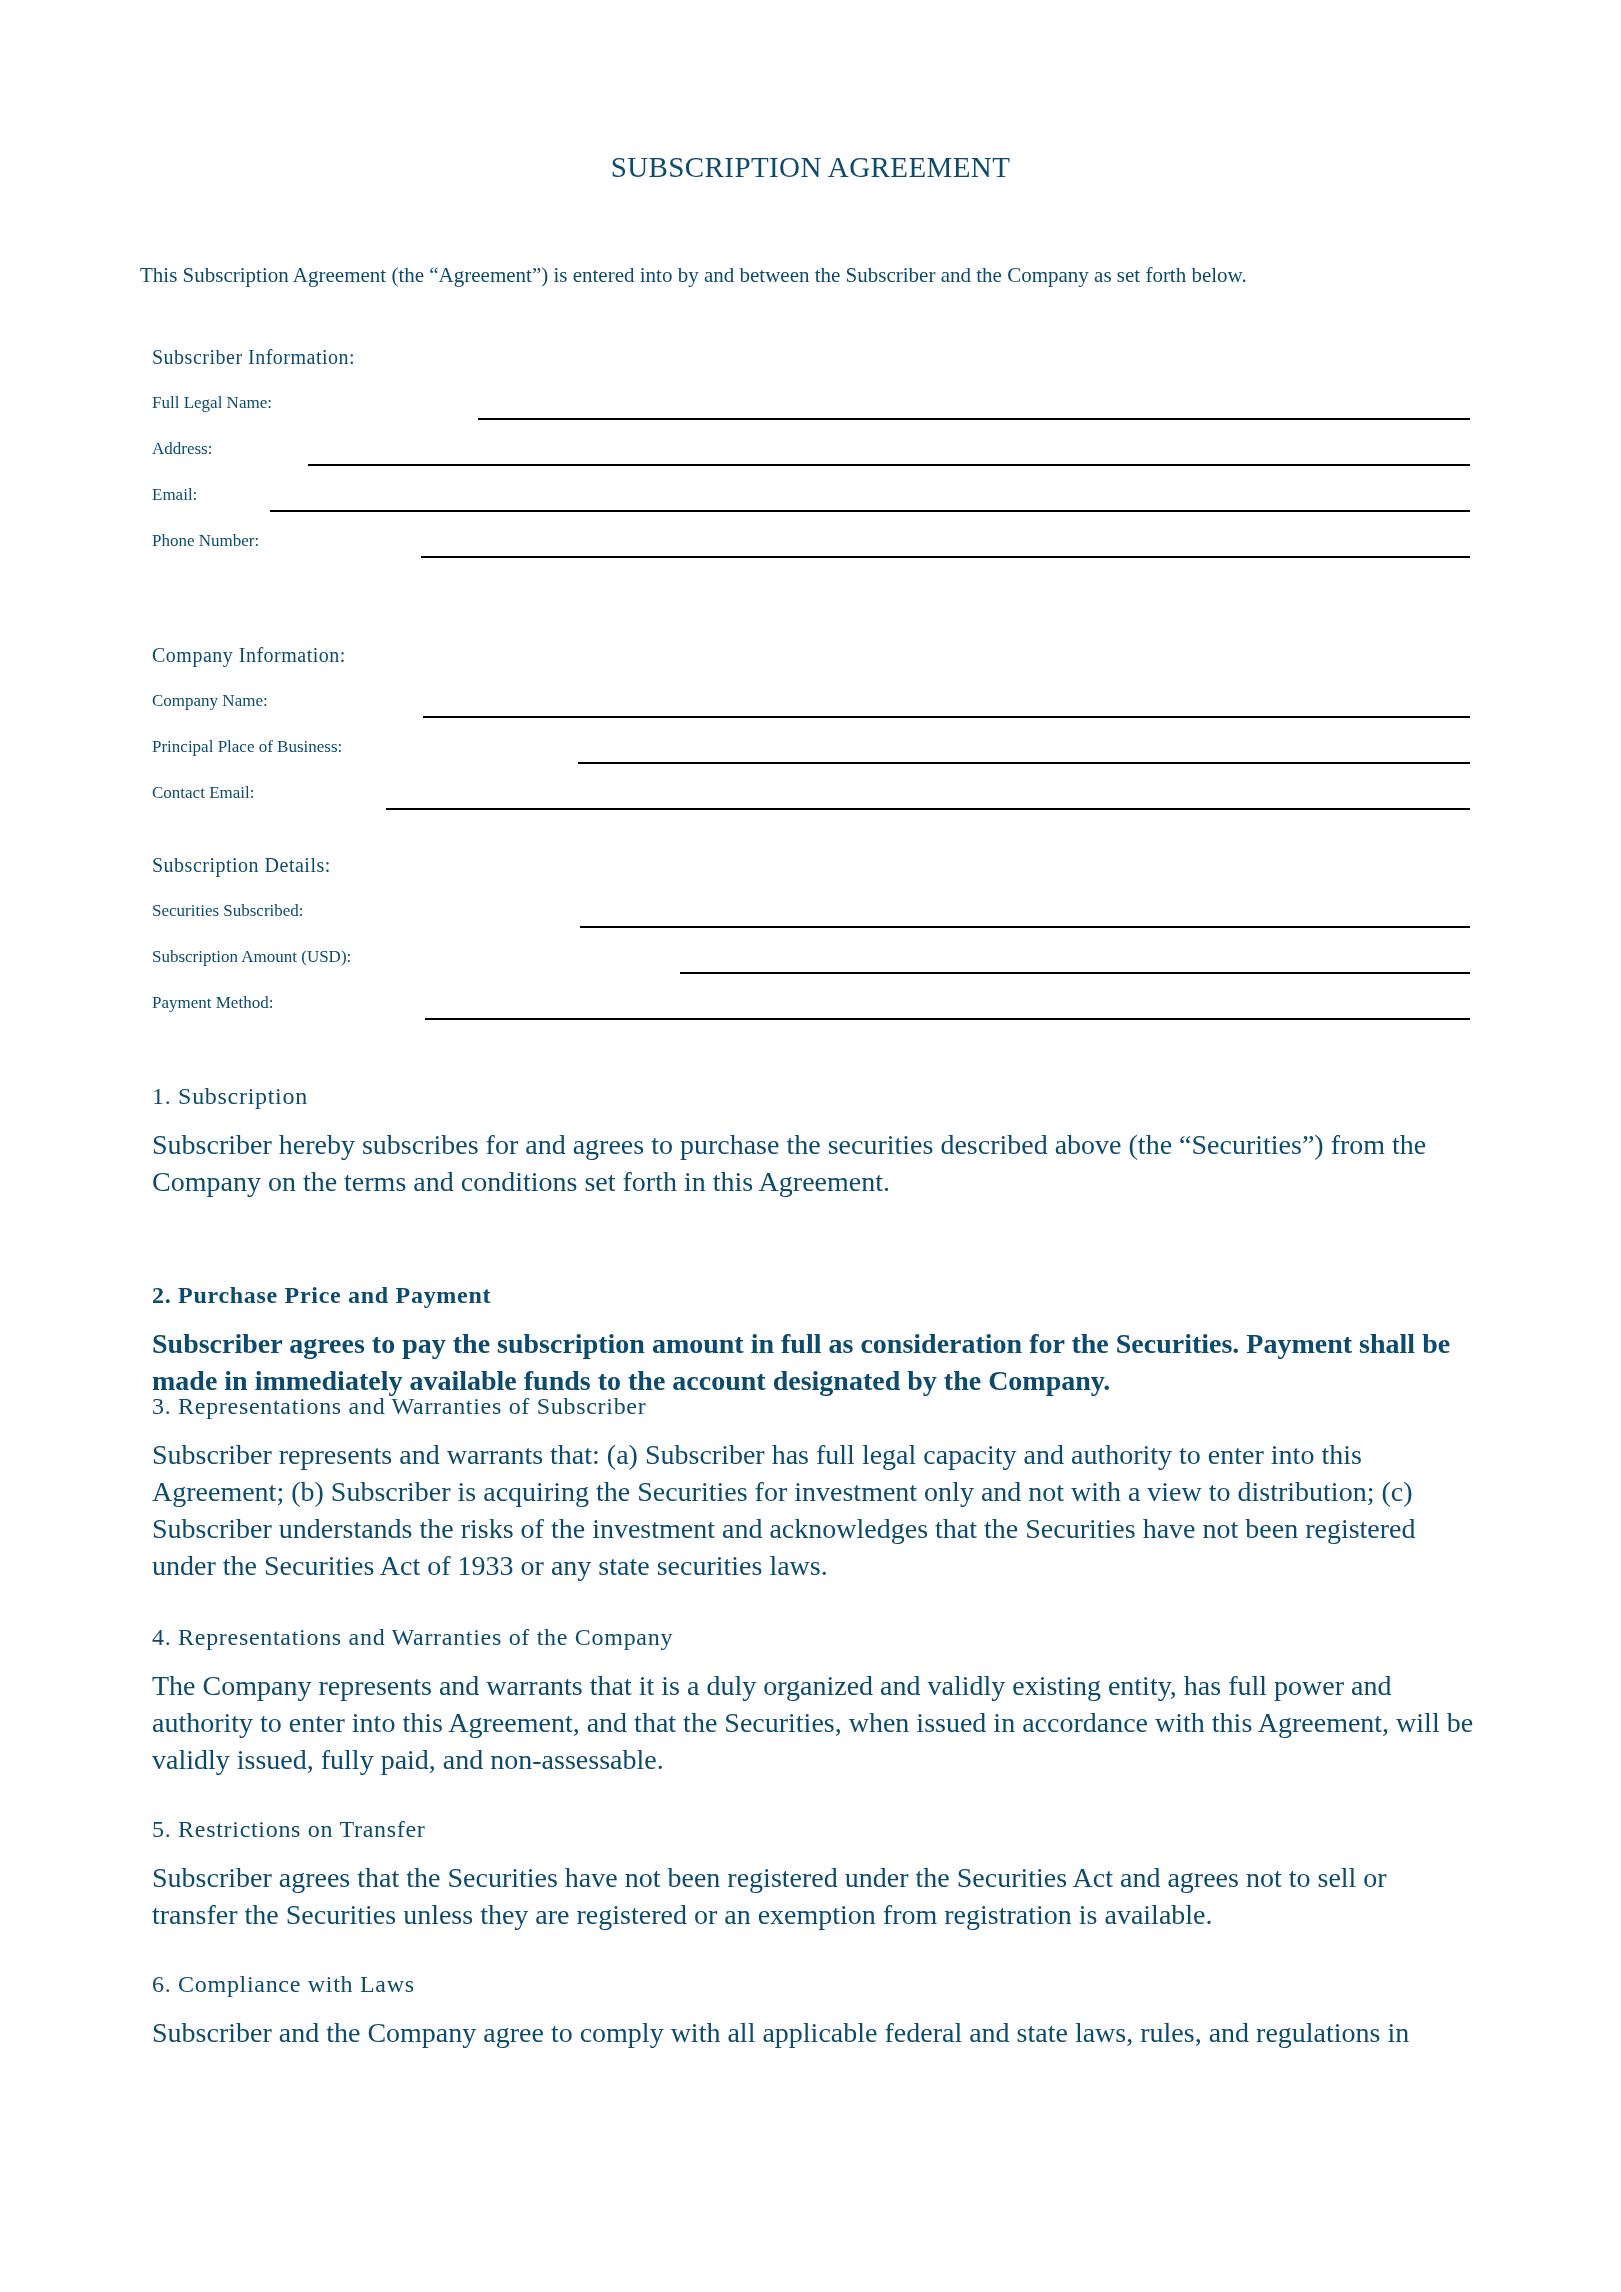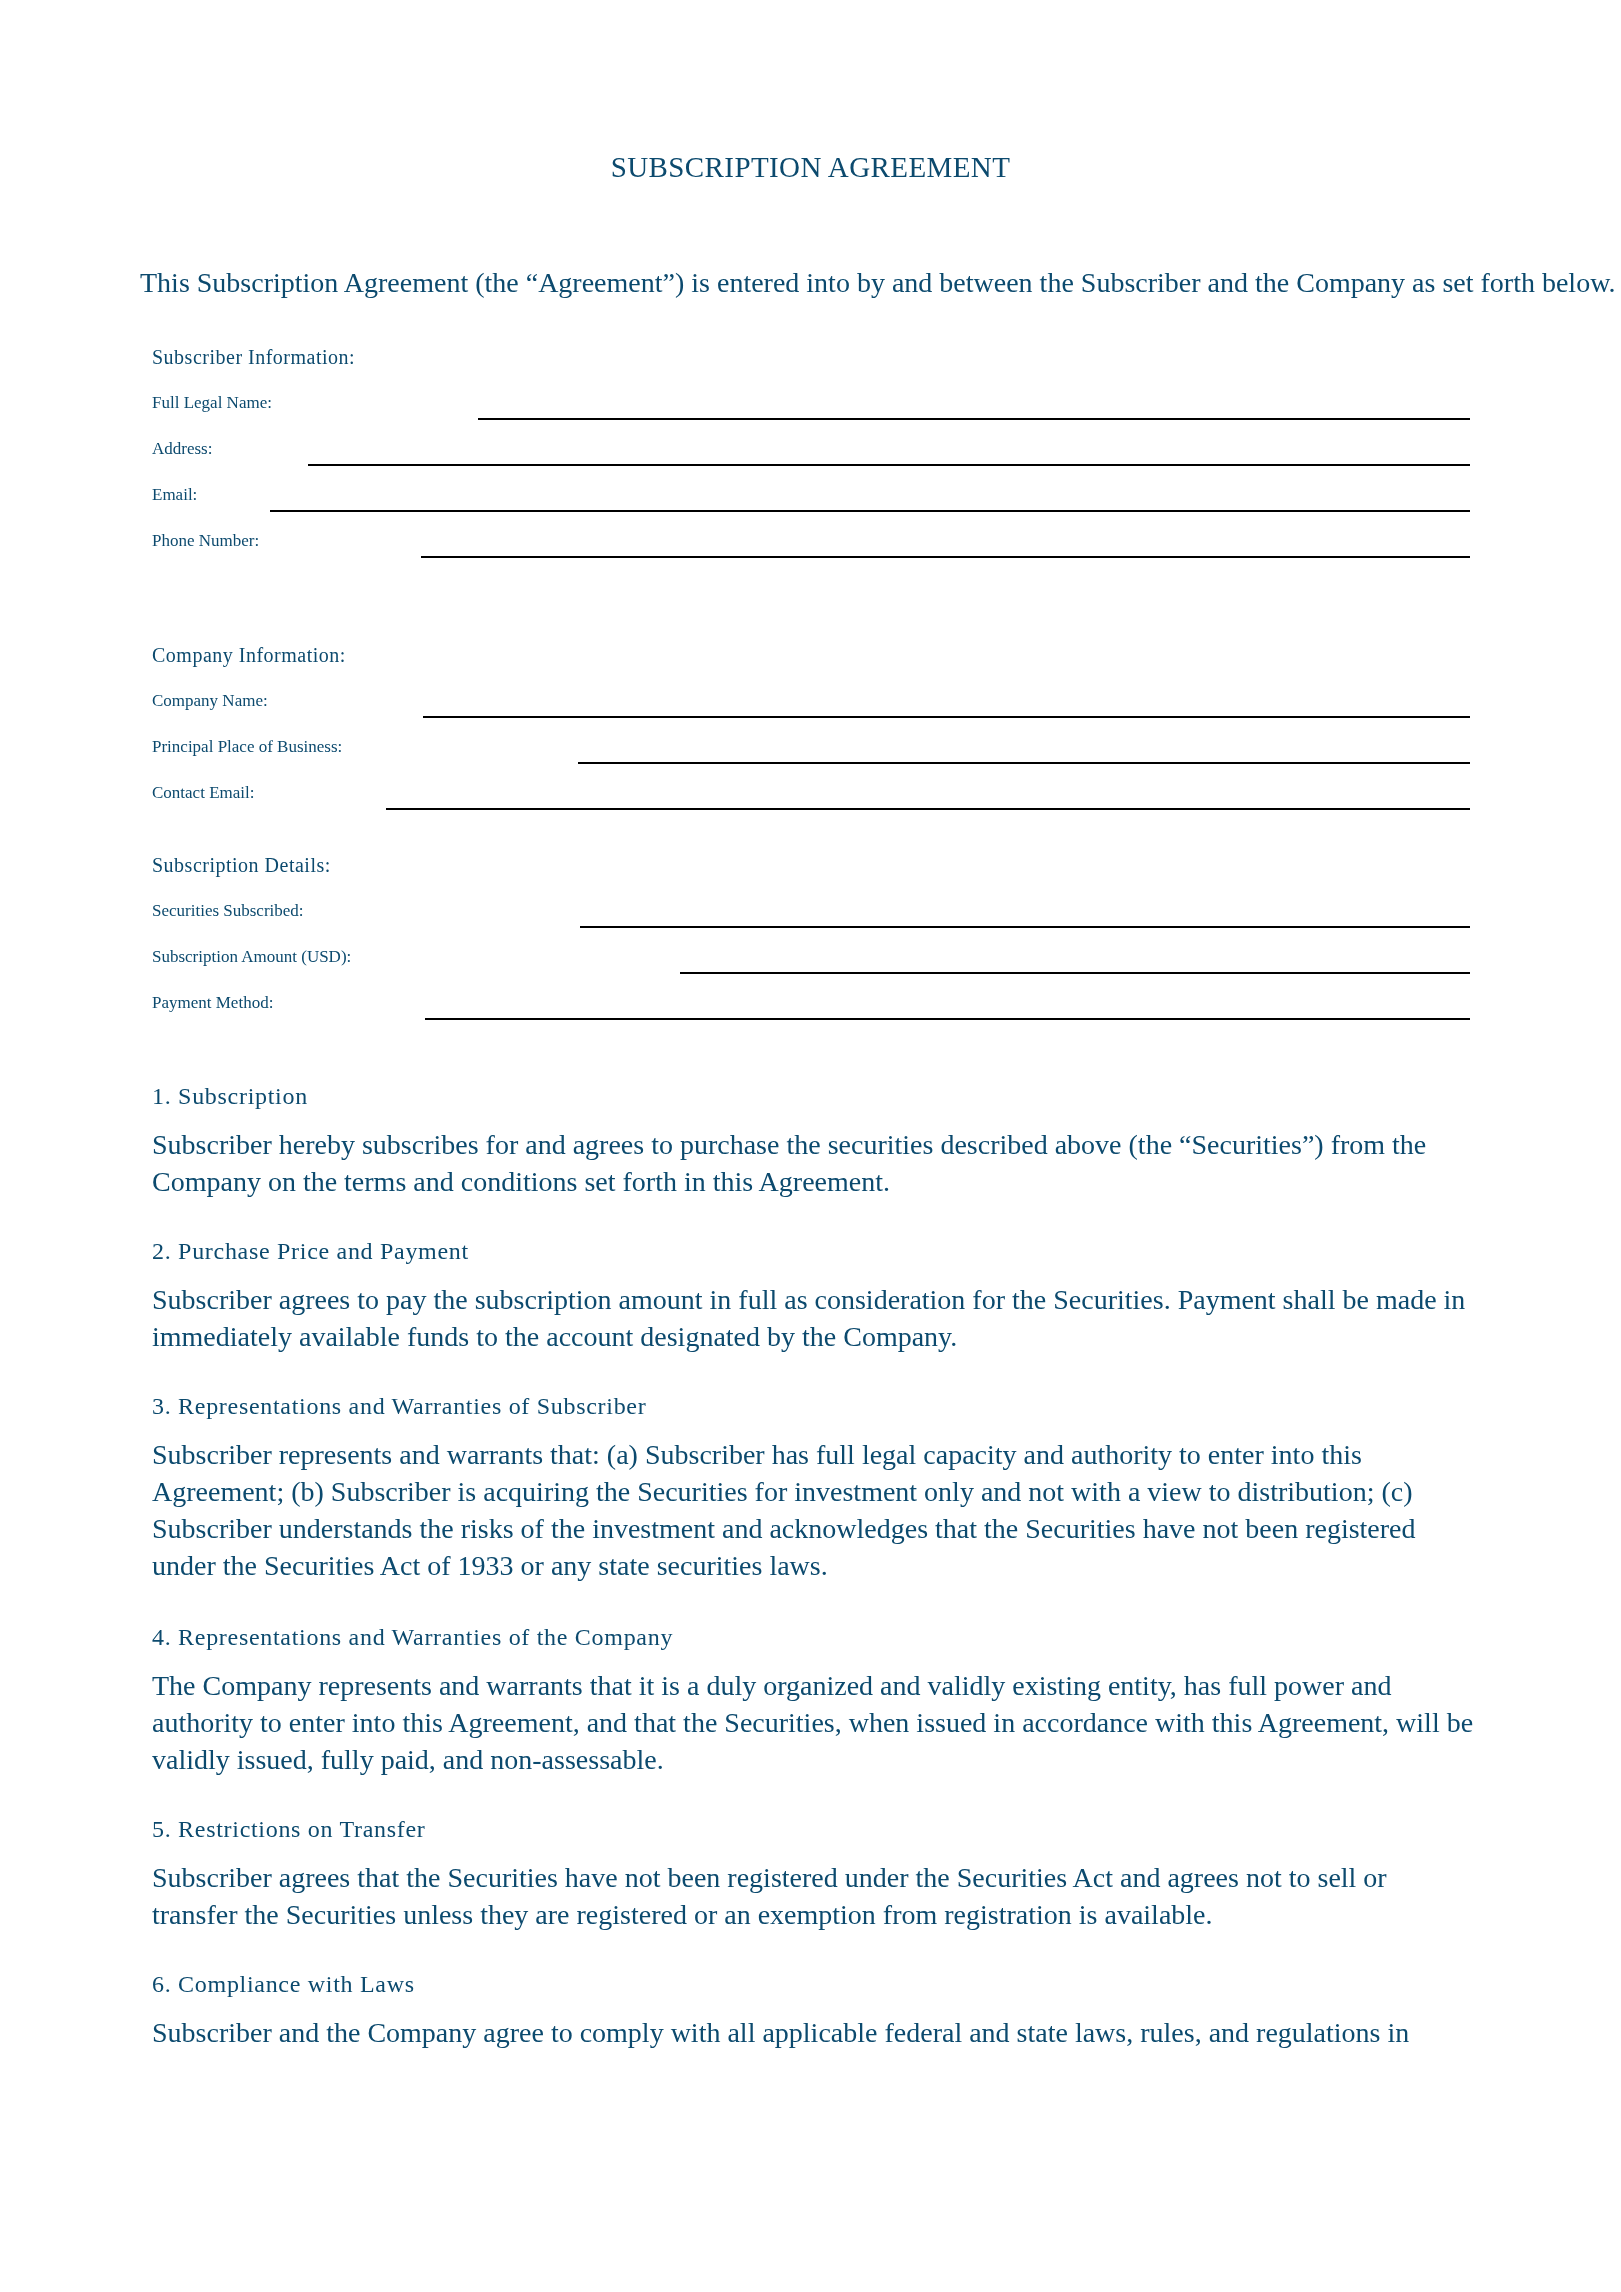--- a/index.html
+++ b/index.html
@@ -30,21 +30,21 @@
     letter-spacing: 0.4px;
     font-weight: normal;
   }
 
   
   .intro {
     position: absolute;
     top: 231px;
     left: 140px;
     width: 1451px;
-    font-size: 28px;
+    font-size: 21px;
     line-height: 31px;
     white-space: nowrap;
   }
 
   
   .form-block {
     position: absolute;
     left: 152px;
     width: 1318px;
   }
@@ -157,21 +157,21 @@
       <span class="field-label">Payment Method:</span>
       <span class="field-rule" style="width: 1045px;"></span>
     </div>
   </div>
 
   <div class="section" style="top:1073px;">
     <div class="section-heading">1. Subscription</div>
     <p class="section-body">Subscriber hereby subscribes for and agrees to purchase the securities described above (the “Securities”) from the Company on the terms and conditions set forth in this Agreement.</p>
   </div>
 
-  <div class="section" style="top:1228px;">
+  <div class="section" style="top:1272px;font-weight:bold;">
     <div class="section-heading">2. Purchase Price and Payment</div>
     <p class="section-body">Subscriber agrees to pay the subscription amount in full as consideration for the Securities. Payment shall be made in immediately available funds to the account designated by the Company.</p>
   </div>
 
   <div class="section" style="top:1383px;">
     <div class="section-heading">3. Representations and Warranties of Subscriber</div>
     <p class="section-body">Subscriber represents and warrants that: (a) Subscriber has full legal capacity and authority to enter into this Agreement; (b) Subscriber is acquiring the Securities for investment only and not with a view to distribution; (c) Subscriber understands the risks of the investment and acknowledges that the Securities have not been registered under the Securities Act of 1933 or any state securities laws.</p>
   </div>
 
   <div class="section" style="top:1614px;">

